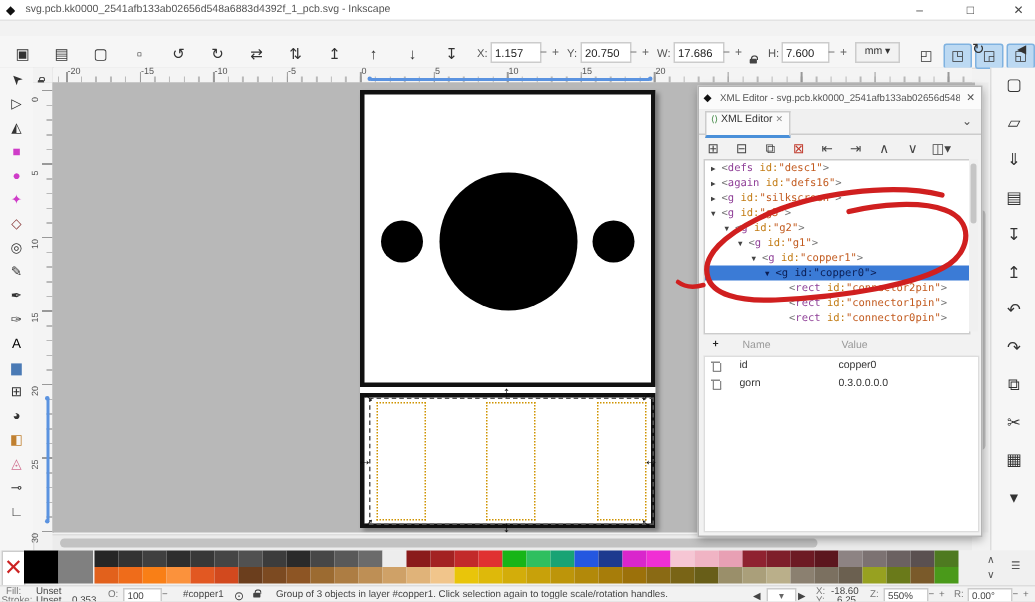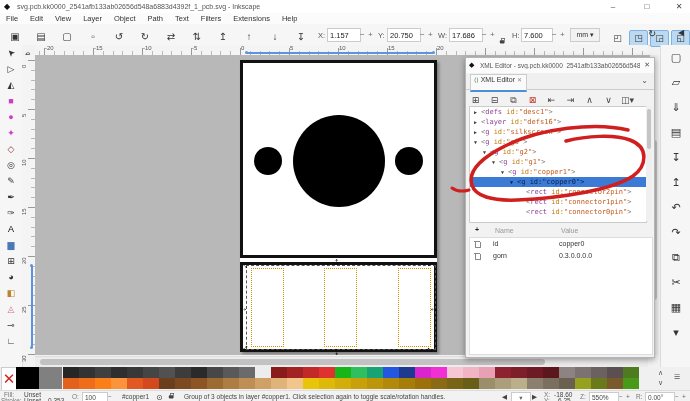--- a/index.html
+++ b/index.html
@@ -100,21 +100,20 @@
 <div id="root">
 
   <div class="abs" id="titlebar">
     <span class="abs" id="app-logo">◆</span>
     <span class="abs" id="title-text">svg.pcb.kk0000_2541afb133ab02656d548a6883d4392f_1_pcb.svg - Inkscape</span>
     <span class="abs winbtn" style="left:602px;">–</span>
     <span class="abs winbtn" style="left:636px;">□</span>
     <span class="abs winbtn" style="left:668px;">✕</span>
   </div>
 
-  <div class="abs" id="menubar"><span class="mitem">File</span><span class="mitem">Edit</span><span class="mitem">View</span><span class="mitem">Layer</span><span class="mitem">Object</span><span class="mitem">Path</span><span class="mitem">Text</span><span class="mitem">Filters</span><span class="mitem">Extensions</span><span class="mitem">Help</span></div>
 
   <div class="abs" id="toolbar">
     <span class="abs" id="selbtns"><span class="tbtn">▣</span><span class="tbtn">▤</span><span class="tbtn">▢</span><span class="tbtn">▫</span><span class="tbtn">↺</span><span class="tbtn">↻</span><span class="tbtn">⇄</span><span class="tbtn">⇅</span><span class="tbtn">↥</span><span class="tbtn">↑</span><span class="tbtn">↓</span><span class="tbtn">↧</span></span>
     <span class="abs fieldlbl" style="left:318px;">X:</span>
     <input class="abs numfield" style="left: 327px; width: 28px;" value="1.157">
     <span class="abs spin" style="left:360px;">−</span>
     <span class="abs spin" style="left:368px;">+</span>
     <span class="abs fieldlbl" style="left:378px;">Y:</span>
     <input class="abs numfield" style="left: 387px; width: 28px;" value="20.750">
     <span class="abs spin" style="left:420px;">−</span>
@@ -242,21 +241,21 @@
       <span id="xml-tab">
         <span style="color:#2e7d32;font-size:6px;">⟨⟩</span>
         <span>XML Editor</span>
         <span style="color:#888;font-size:6px;">✕</span>
       </span>
       <span style="position:absolute;right:6px;top:3px;font-size:8px;color:#555;">⌄</span>
     </div>
     <div id="xml-toolbar"><span class="xbtn" style="color: rgb(68, 68, 68);">⊞</span><span class="xbtn" style="color: rgb(68, 68, 68);">⊟</span><span class="xbtn" style="color: rgb(68, 68, 68);">⧉</span><span class="xbtn" style="color: rgb(192, 57, 43);">⊠</span><span class="xbtn" style="color: rgb(68, 68, 68);">⇤</span><span class="xbtn" style="color: rgb(68, 68, 68);">⇥</span><span class="xbtn" style="color: rgb(68, 68, 68);">∧</span><span class="xbtn" style="color: rgb(68, 68, 68);">∨</span><span class="xbtn" style="color: rgb(68, 68, 68);">◫▾</span></div>
     <div id="xml-tree">
         <div class="xnode" style="padding-left: 4px;"><span class="exp">▶</span><span class="p">&lt;</span><span class="tg">defs</span><span class="at"> id:</span><span class="vl">"desc1"</span><span class="p">&gt;</span></div>
-        <div class="xnode" style="padding-left: 4px;"><span class="exp">▶</span><span class="p">&lt;</span><span class="tg">layer</span><span class="at"> id:</span><span class="vl">"defs16"</span><span class="p">&gt;</span></div>
+        <div class="xnode" style="padding-left: 4px;"><span class="exp">▶</span><span class="p">&lt;</span><span class="tg">again</span><span class="at"> id:</span><span class="vl">"defs16"</span><span class="p">&gt;</span></div>
         <div class="xnode" style="padding-left: 4px;"><span class="exp">▶</span><span class="p">&lt;</span><span class="tg">g</span><span class="at"> id:</span><span class="vl">"silkscreen"</span><span class="p">&gt;</span></div>
         <div class="xnode" style="padding-left: 4px;"><span class="exp">▼</span><span class="p">&lt;</span><span class="tg">g</span><span class="at"> id:</span><span class="vl">"g3"</span><span class="p">&gt;</span></div>
         <div class="xnode" style="padding-left: 13px;"><span class="exp">▼</span><span class="p">&lt;</span><span class="tg">g</span><span class="at"> id:</span><span class="vl">"g2"</span><span class="p">&gt;</span></div>
         <div class="xnode" style="padding-left: 22px;"><span class="exp">▼</span><span class="p">&lt;</span><span class="tg">g</span><span class="at"> id:</span><span class="vl">"g1"</span><span class="p">&gt;</span></div>
         <div class="xnode" style="padding-left: 31px;"><span class="exp">▼</span><span class="p">&lt;</span><span class="tg">g</span><span class="at"> id:</span><span class="vl">"copper1"</span><span class="p">&gt;</span></div>
         <div class="xnode sel" style="padding-left: 40px;"><span class="exp">▼</span><span class="p">&lt;</span><span class="tg">g</span><span class="at"> id:</span><span class="vl">"copper0"</span><span class="p">&gt;</span></div>
         <div class="xnode" style="padding-left: 49px;"><span class="exp"></span><span class="p">&lt;</span><span class="tg">rect</span><span class="at"> id:</span><span class="vl">"connector2pin"</span><span class="p">&gt;</span></div>
         <div class="xnode" style="padding-left: 49px;"><span class="exp"></span><span class="p">&lt;</span><span class="tg">rect</span><span class="at"> id:</span><span class="vl">"connector1pin"</span><span class="p">&gt;</span></div>
         <div class="xnode" style="padding-left: 49px;"><span class="exp"></span><span class="p">&lt;</span><span class="tg">rect</span><span class="at"> id:</span><span class="vl">"connector0pin"</span><span class="p">&gt;</span></div>
       </div>

